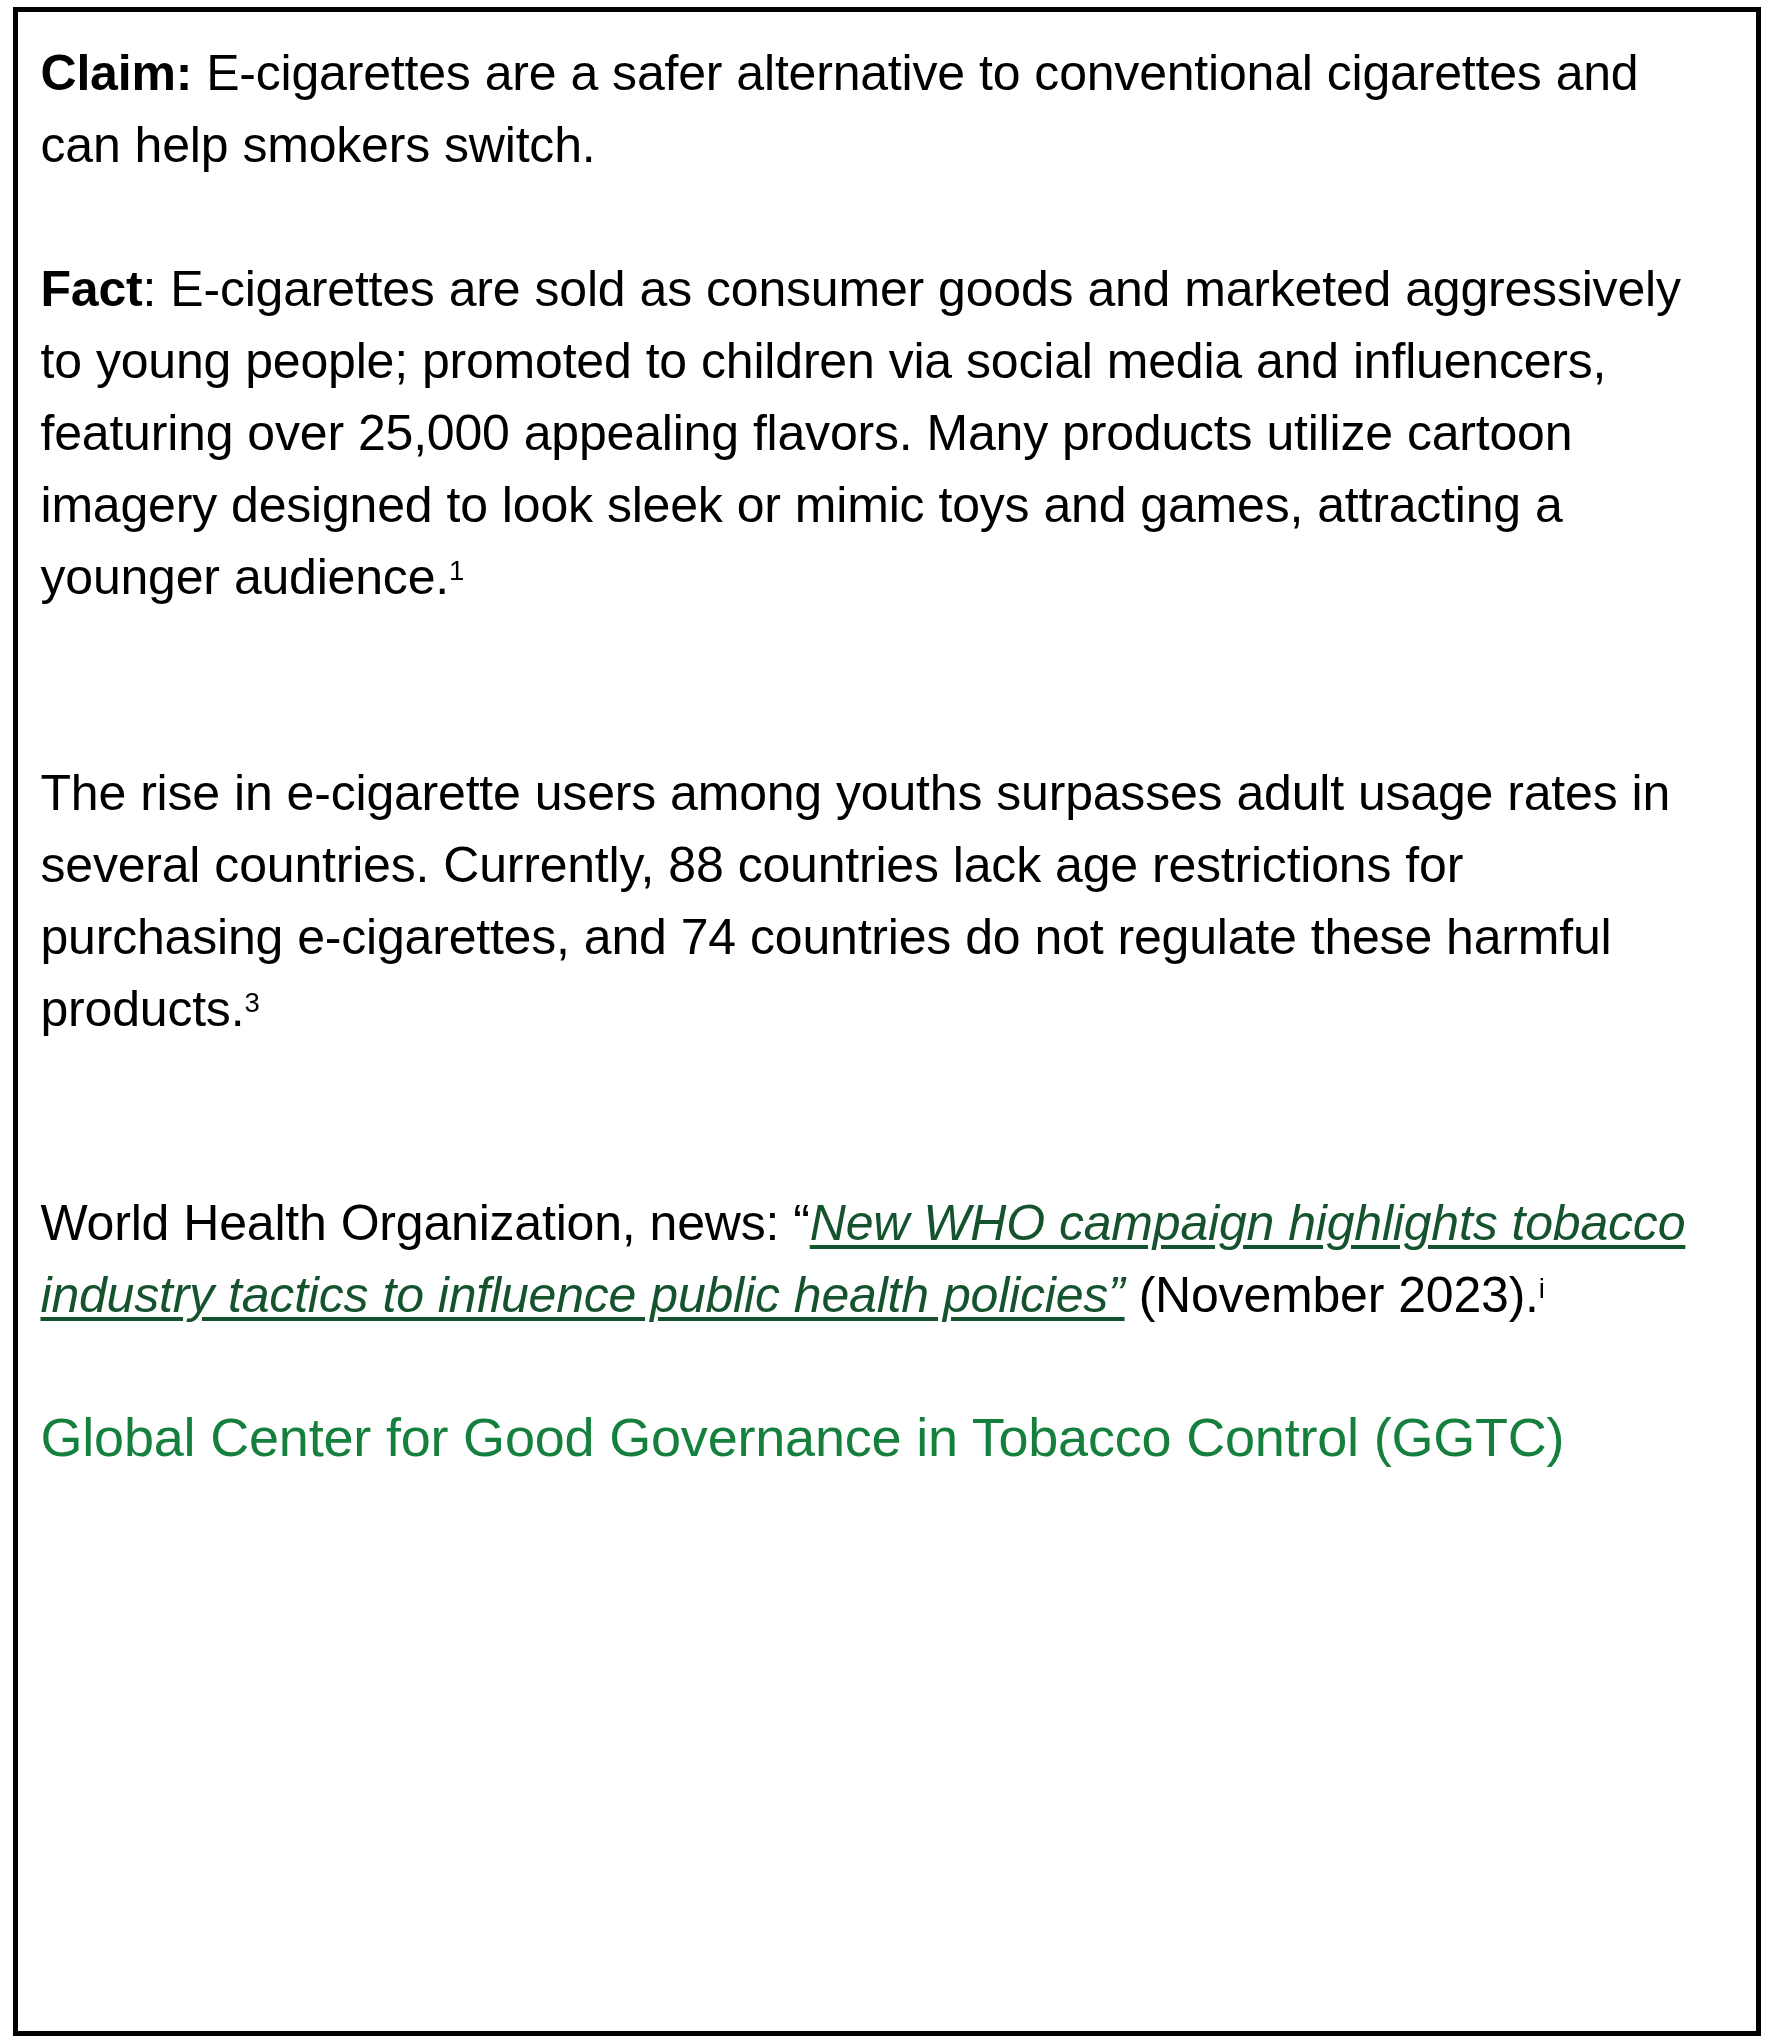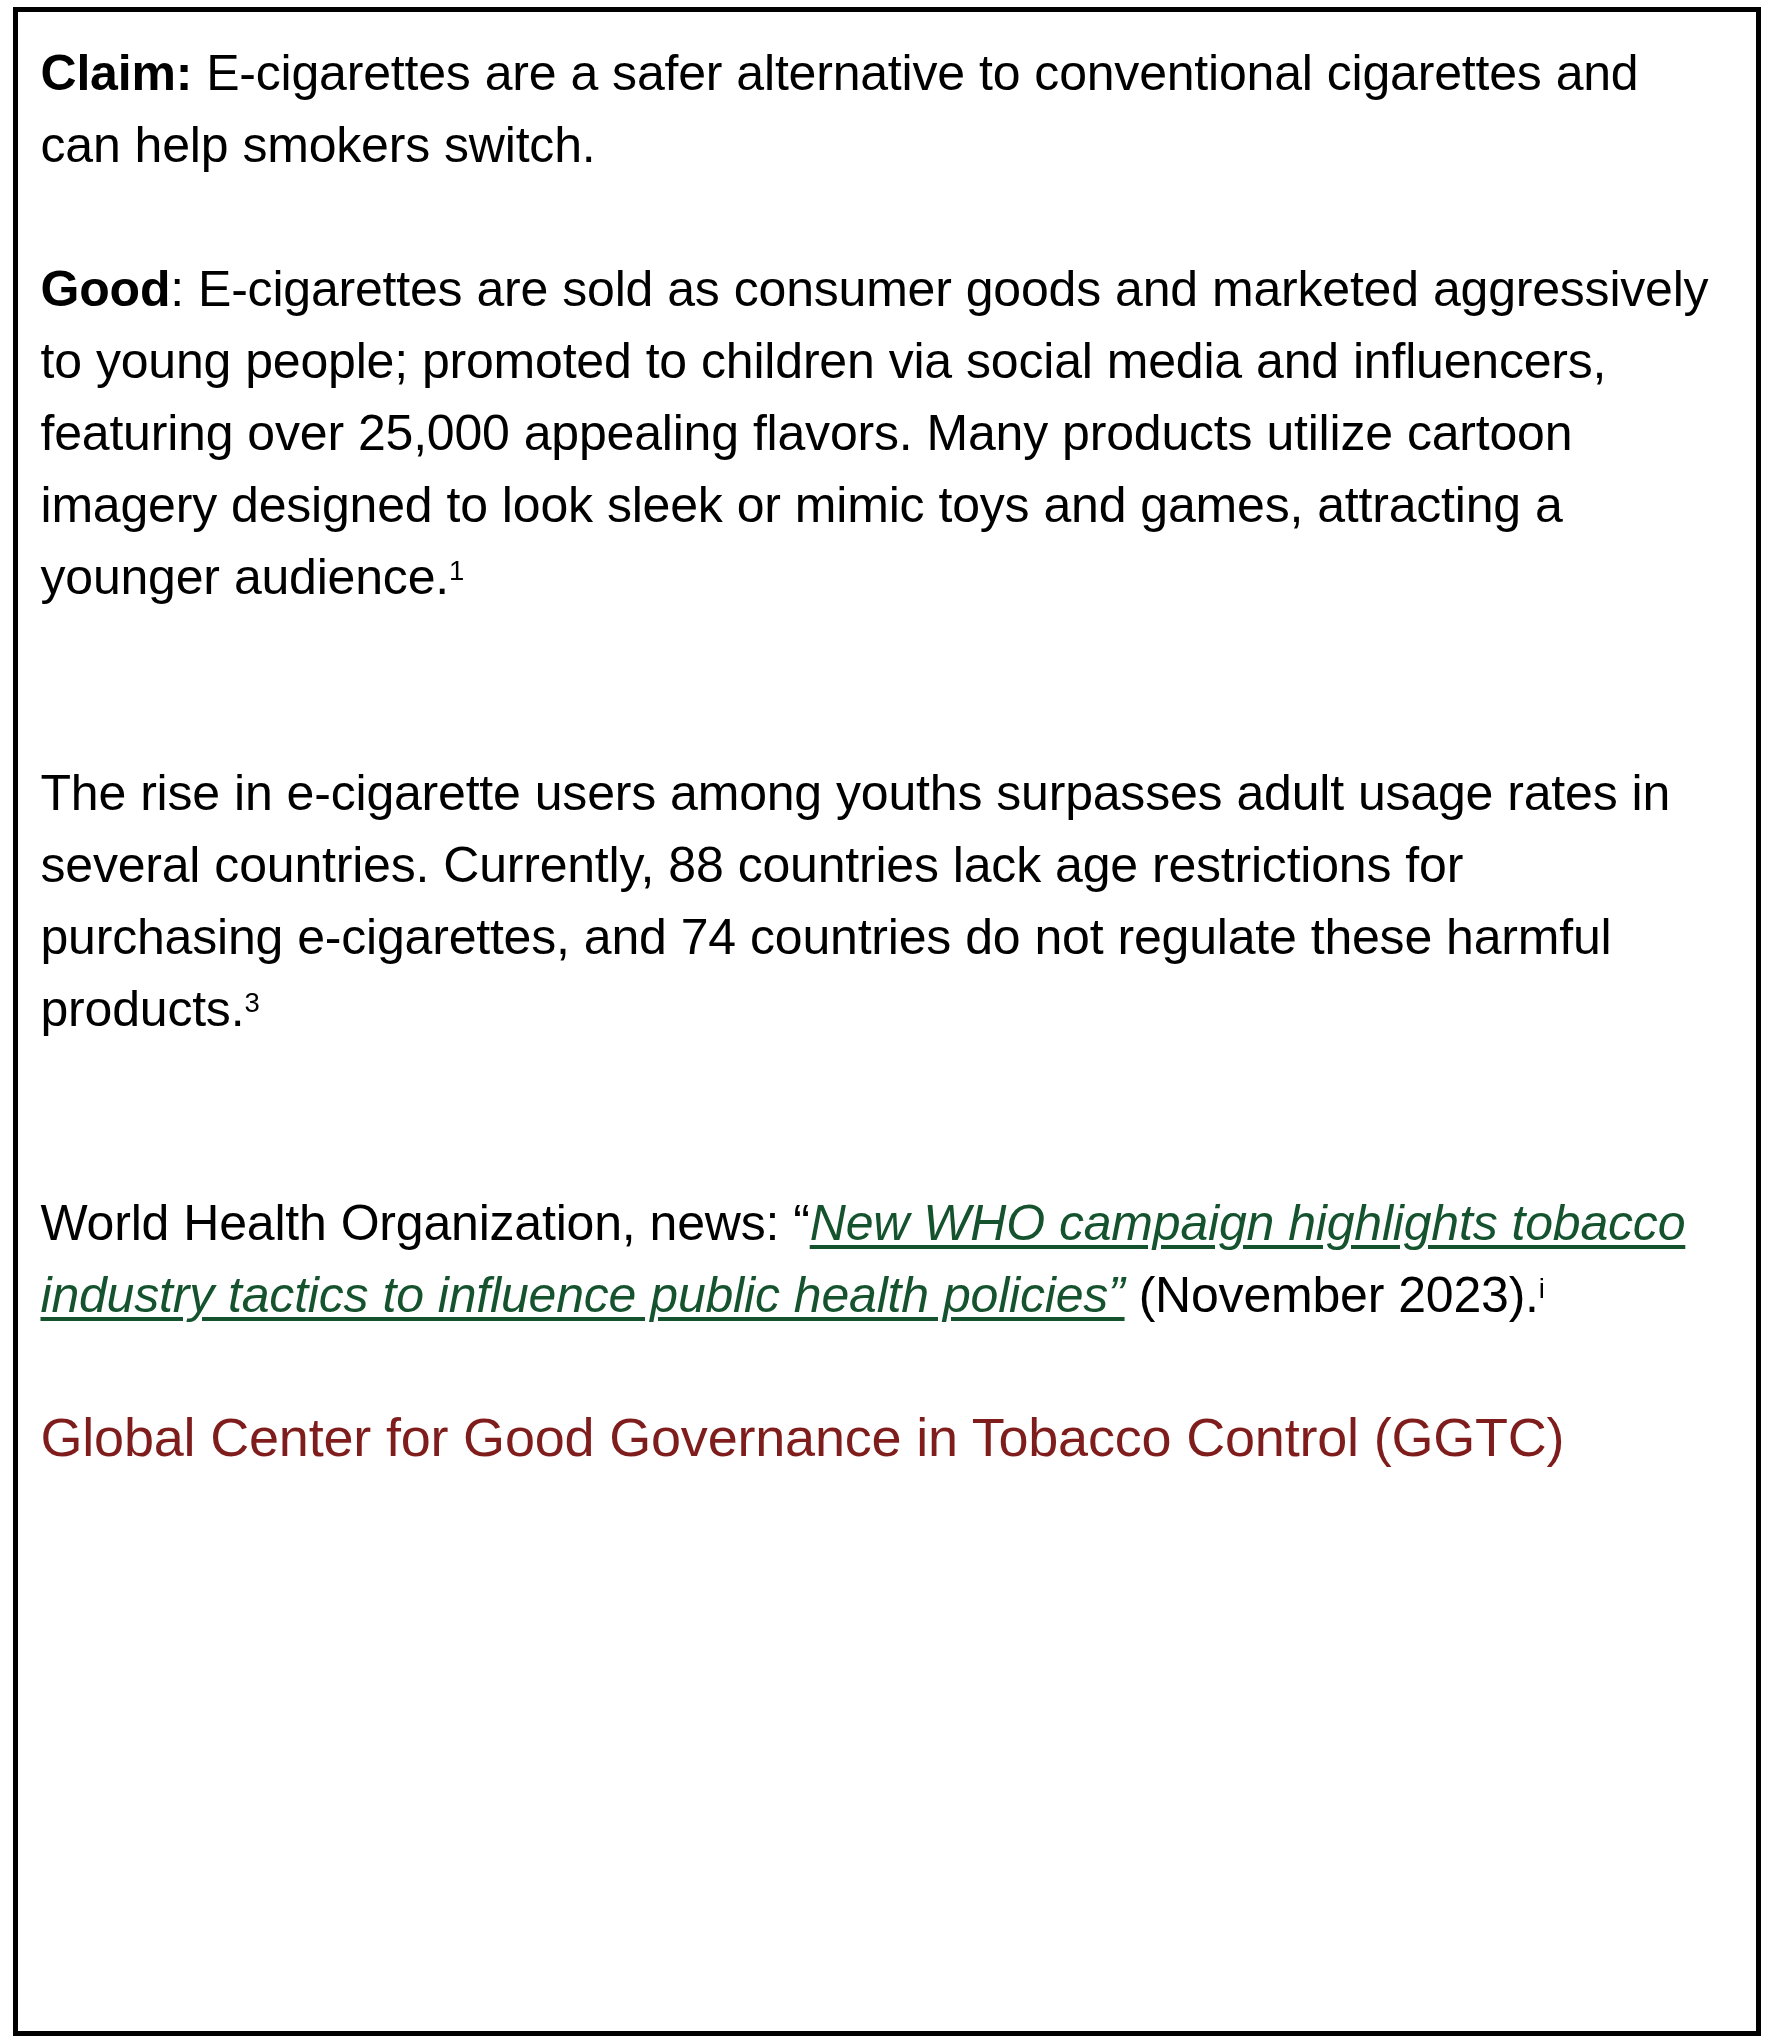--- a/index.html
+++ b/index.html
@@ -67,36 +67,36 @@
 
   .quote-mark {
     color: #000000;
     font-style: normal;
     text-decoration: none;
   }
 
   .footer-line {
     font-size: 54px;
     line-height: 72px;
-    color: #7f1d1d;
+    color: #15803d;
     margin: 0;
     letter-spacing: -0.2px;
   }
 </style>
 </head>
 <body>
 
 <div class="doc-frame">
   <div class="doc-body">
 
     <p class="para"><span class="lead-label">Claim:</span><span> E-cigarettes are a safer alternative to conventional cigarettes and can help smokers switch.</span></p>
 
     <div class="gap-xl"></div>
 
-    <p class="para"><span class="lead-label">Good</span><span>: E-cigarettes are sold as consumer goods and marketed aggressively to young people; promoted to children via social media and influencers, featuring over 25,000 appealing flavors. Many products utilize cartoon imagery designed to look sleek or mimic toys and games, attracting a younger audience.</span><sup>1</sup></p>
+    <p class="para"><span class="lead-label">Fact</span><span>: E-cigarettes are sold as consumer goods and marketed aggressively to young people; promoted to children via social media and influencers, featuring over 25,000 appealing flavors. Many products utilize cartoon imagery designed to look sleek or mimic toys and games, attracting a younger audience.</span><sup>1</sup></p>
 
     <div class="gap-xl"></div>
 
 
     <div class="gap-xl"></div>
 
     <p class="para"><span>The rise in e-cigarette users among youths surpasses adult usage rates in several countries. Currently, 88 countries lack age restrictions for purchasing e-cigarettes, and 74 countries do not regulate these harmful products.</span><sup>3</sup></p>
 
     <div class="gap-xl"></div>
 

